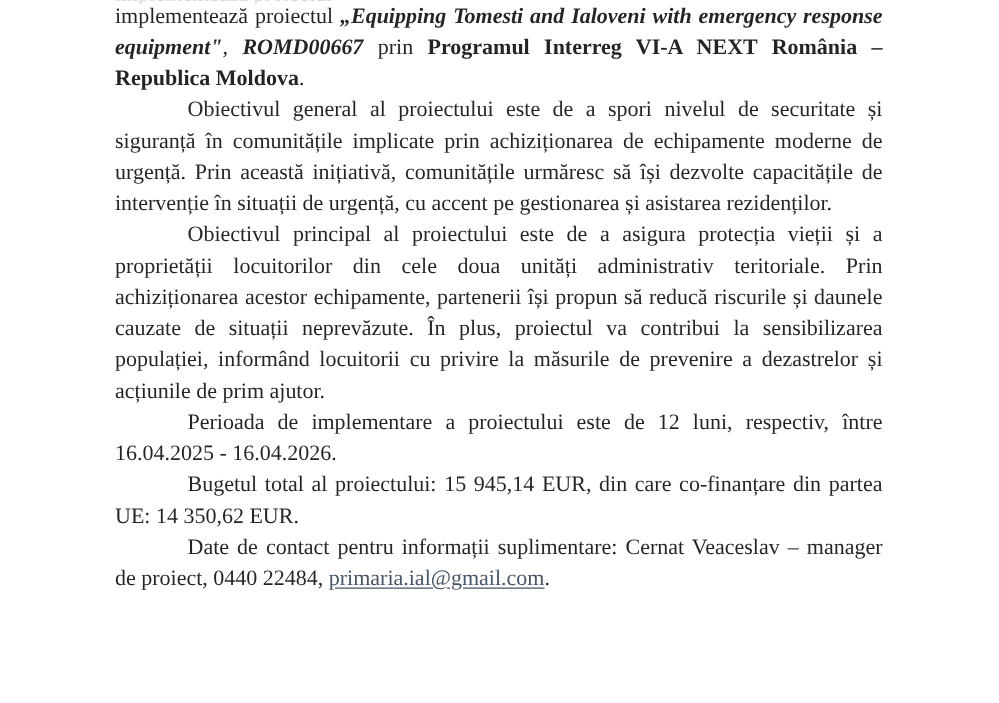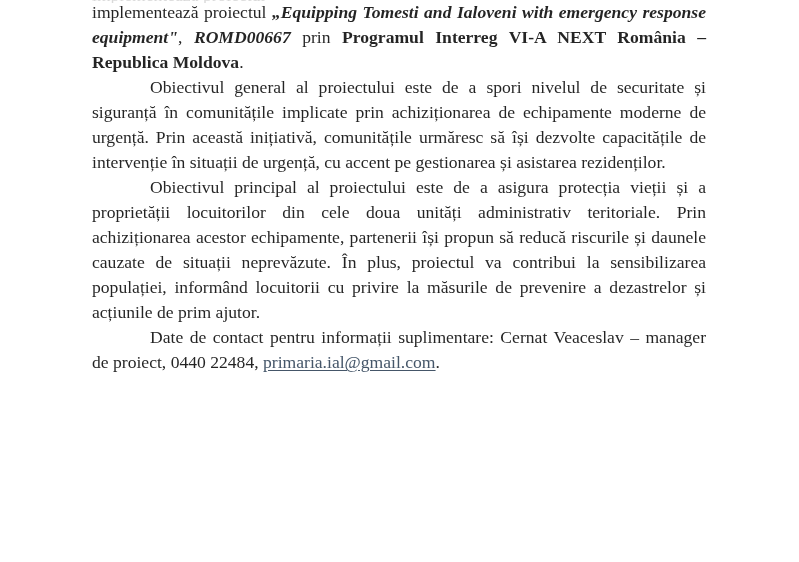--- a/index.html
+++ b/index.html
@@ -89,21 +89,23 @@
   <div id="doc-body">
 
     <p class="para no-indent">
       <span>implementează proiectul </span><span class="bi">„</span><span class="bi">Equipping Tomesti and Ialoveni with emergency response equipment</span><span class="bi">"</span><span>, </span><span class="bi">ROMD00667</span><span> prin </span><span class="b">Programul Interreg VI-A NEXT România – Republica Moldova</span><span>.</span>
     </p>
 
     <p class="para">Obiectivul general al proiectului este de a spori nivelul de securitate și siguranță în comunitățile implicate prin achiziționarea de echipamente moderne de urgență. Prin această inițiativă, comunitățile urmăresc să își dezvolte capacitățile de intervenție în situații de urgență, cu accent pe gestionarea și asistarea rezidenților.</p>
 
     <p class="para">Obiectivul principal al proiectului este de a asigura protecția vieții și a proprietății locuitorilor din cele doua unități administrativ teritoriale. Prin achiziționarea acestor echipamente, partenerii își propun să reducă riscurile și daunele cauzate de situații neprevăzute. În plus, proiectul va contribui la sensibilizarea populației, informând locuitorii cu privire la măsurile de prevenire a dezastrelor și acțiunile de prim ajutor.</p>
 
+    <p class="para">Perioada de implementare a proiectului este de 12 luni, respectiv, între 16.04.2025 - 16.04.2026.</p>
 
+    <p class="para">Bugetul total al proiectului: 15 945,14 EUR, din care co-finanțare din partea UE: 14 350,62 EUR.</p>
 
     <p class="para">
       <span>Date de contact pentru informații suplimentare: Cernat Veaceslav – manager de proiect, 0440 22484, </span><a class="email-link" href="#">primaria.ial@gmail.com</a><span>.</span>
     </p>
 
 
   </div>
 
   <div id="scan-softener"></div>
 </div>

